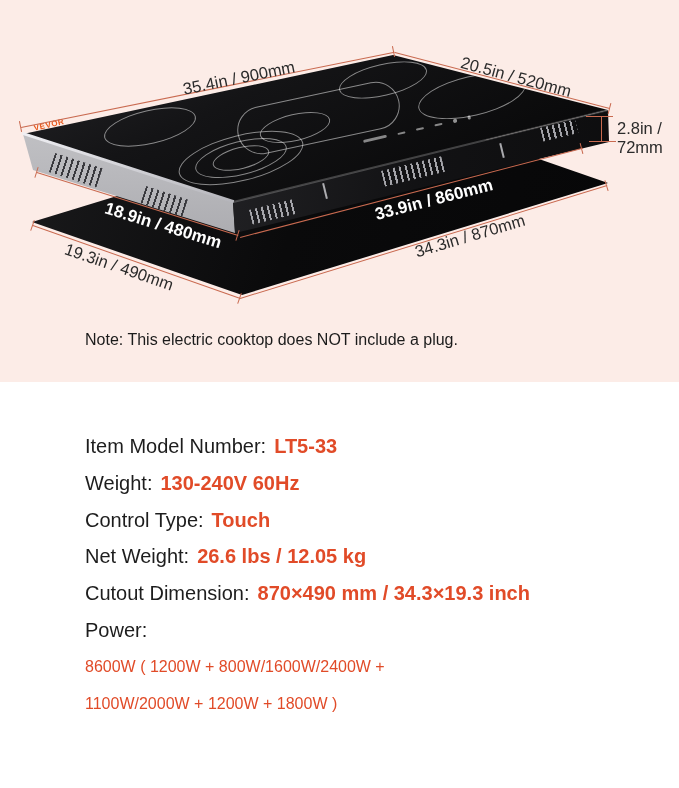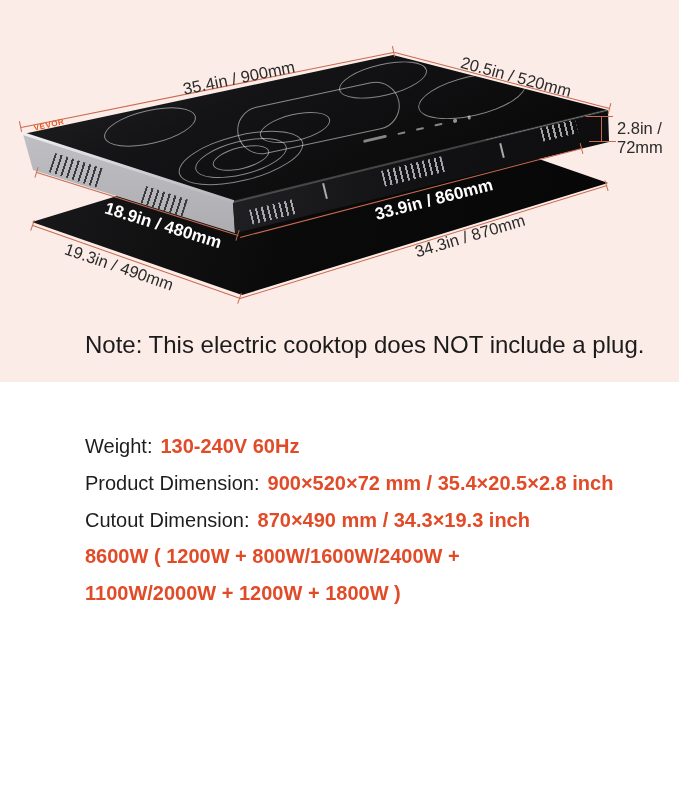--- a/index.html
+++ b/index.html
@@ -59,27 +59,27 @@
 
   
   .dline{position:absolute;height:1.4px;background:var(--dimline);transform-origin:0 0;}
   .tick{position:absolute;width:1.4px;height:11px;background:var(--dimline);transform-origin:center center;}
 
   
   .dlabel{position:absolute;font-size:16.5px;color:#2b2b2b;white-space:nowrap;transform-origin:center center;}
   .dlabel.white{color:#ffffff;font-weight:bold;font-size:17px;}
   .dlabel-72{position:absolute;left:617px;top:119px;font-size:16.5px;color:#2b2b2b;line-height:19px;white-space:nowrap;}
 
-  .note{position:absolute;left:85px;top:331px;font-size:24px;color:#1b1b1b;white-space:nowrap;}
+  .note{position:absolute;left:85px;top:331px;font-size:16px;color:#1b1b1b;white-space:nowrap;}
 
   
   .specs{position:absolute;left:85px;top:428px;width:560px;}
   .spec-row{height:36.8px;line-height:36.8px;font-size:20px;color:#1d1d1d;white-space:nowrap;}
   .spec-value{color:var(--accent);font-weight:bold;margin-left:8px;}
-  .power-line{height:36.8px;line-height:36.8px;font-size:20px;color:var(--accent);font-weight:bold;white-space:nowrap;}
+  .power-line{height:36.8px;line-height:36.8px;font-size:16px;color:var(--accent);font-weight:normal;white-space:nowrap;}
 </style>
 </head>
 <body>
 
 <div class="page">
 
   <div class="scene">
 
     <div class="shape panel-lower"></div>
 
@@ -154,25 +154,34 @@
     <div class="dlabel white" style="left:163px;top:226px;transform:translate(-50%,-50%) rotate(17deg);">18.9in / 480mm</div>
     <div class="dlabel white" style="left:434px;top:200px;transform:translate(-50%,-50%) rotate(-14.5deg);">33.9in / 860mm</div>
     <div class="dlabel" style="left:470px;top:236px;transform:translate(-50%,-50%) rotate(-16.5deg);">34.3in / 870mm</div>
     <div class="dlabel" style="left:119px;top:267px;transform:translate(-50%,-50%) rotate(19deg);">19.3in / 490mm</div>
 
     <div class="note">Note: This electric cooktop does NOT include a plug.</div>
   </div>
 
   <div class="specs">
     <div class="spec-row">
+      <span>Item Model Number:</span><span class="spec-value">LT5-33</span>
+    </div>
+    <div class="spec-row">
       <span>Weight:</span><span class="spec-value">130-240V 60Hz</span>
     </div>
     <div class="spec-row">
-      <span>Product Dimension:</span><span class="spec-value">900×520×72 mm / 35.4×20.5×2.8 inch</span>
+      <span>Control Type:</span><span class="spec-value">Touch</span>
+    </div>
+    <div class="spec-row">
+      <span>Net Weight:</span><span class="spec-value">26.6 lbs / 12.05 kg</span>
     </div>
     <div class="spec-row">
       <span>Cutout Dimension:</span><span class="spec-value">870×490 mm / 34.3×19.3 inch</span>
+    </div>
+    <div class="spec-row">
+      <span>Power:</span>
     </div>
     <div class="power-line">8600W ( 1200W + 800W/1600W/2400W +</div>
     <div class="power-line">1100W/2000W + 1200W + 1800W )</div>
   </div>
 
 </div>
 
 </body></html>

